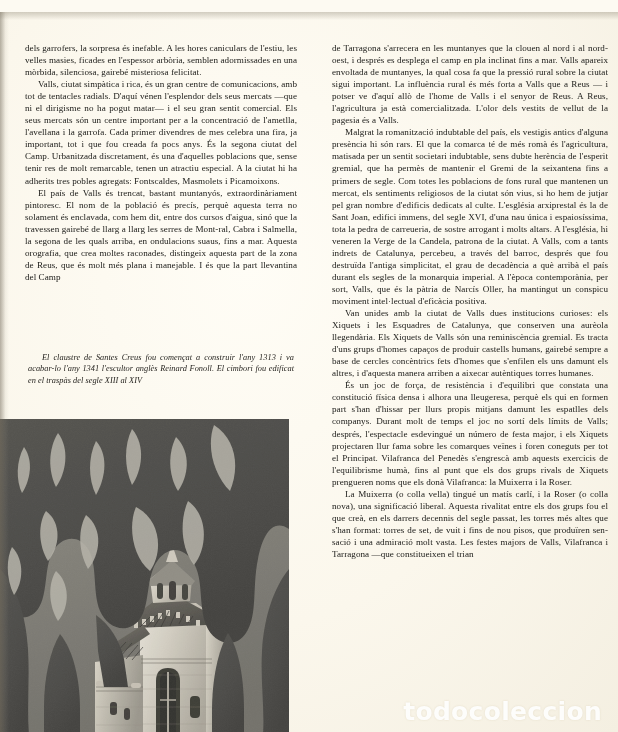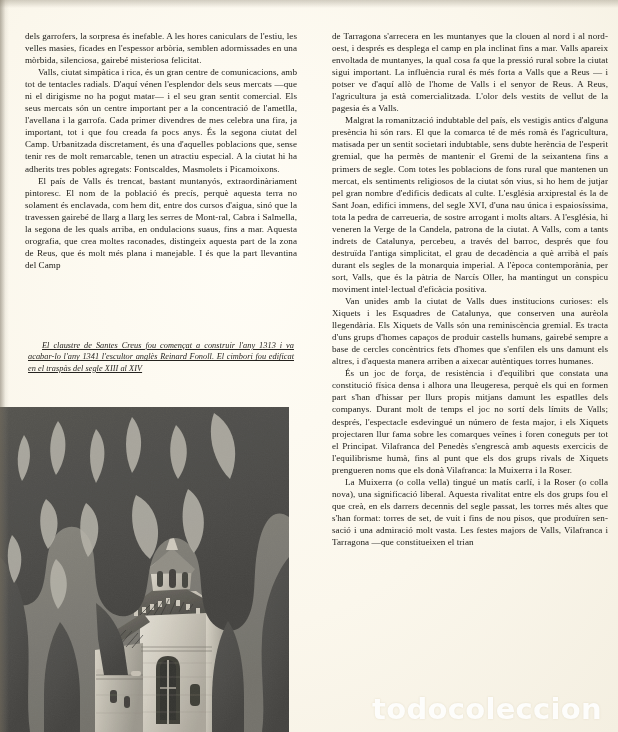--- a/index.html
+++ b/index.html
@@ -14,20 +14,21 @@
     overflow: hidden;
     position: relative;
   }
 
   
   #page {
     position: absolute;
     inset: 0;
     background:
       radial-gradient(ellipse at 40% 35%, #fffdf6 0%, #fbf7ec 55%, #f4efe1 100%);
+    margin-top: 12px;
   }
 
   
   #left-scan-shadow {
     position: absolute;
     left: 0; top: 0;
     width: 9px; height: 732px;
     background: linear-gradient(to right, rgba(120,112,96,.55), rgba(160,152,136,.12) 60%, rgba(255,255,255,0));
     pointer-events: none;
     z-index: 6;
@@ -63,21 +64,20 @@
   .column p.noindent { text-indent: 0; }
 
   .caption {
     position: absolute;
     font-style: italic;
     font-size: 8.3px;
     line-height: 11.4px;
     color: #25231f;
     text-align: justify;
     letter-spacing: .04px;
-    text-decoration: underline;
   }
   .caption p { margin: 0; text-indent: 14px; }
 
   #caption-cloister {
     left: 28px;
     top: 340px;
     width: 266px;
   }
   #caption-santescreus {
     left: 322px;
@@ -98,21 +98,21 @@
   }
   #photo svg { display: block; }
 
   
   #watermark {
     position: absolute;
     right: 16px;
     bottom: 6px;
     font-family: "DejaVu Sans", sans-serif;
     font-weight: bold;
-    font-size: 29px;
+    font-size: 25px;
     letter-spacing: .3px;
     color: rgba(255,255,255,.92);
     text-shadow: 0 0 2px rgba(226,218,196,.9);
     z-index: 8;
     user-select: none;
     white-space: nowrap;
   }
 </style>
 </head>
 <body>

